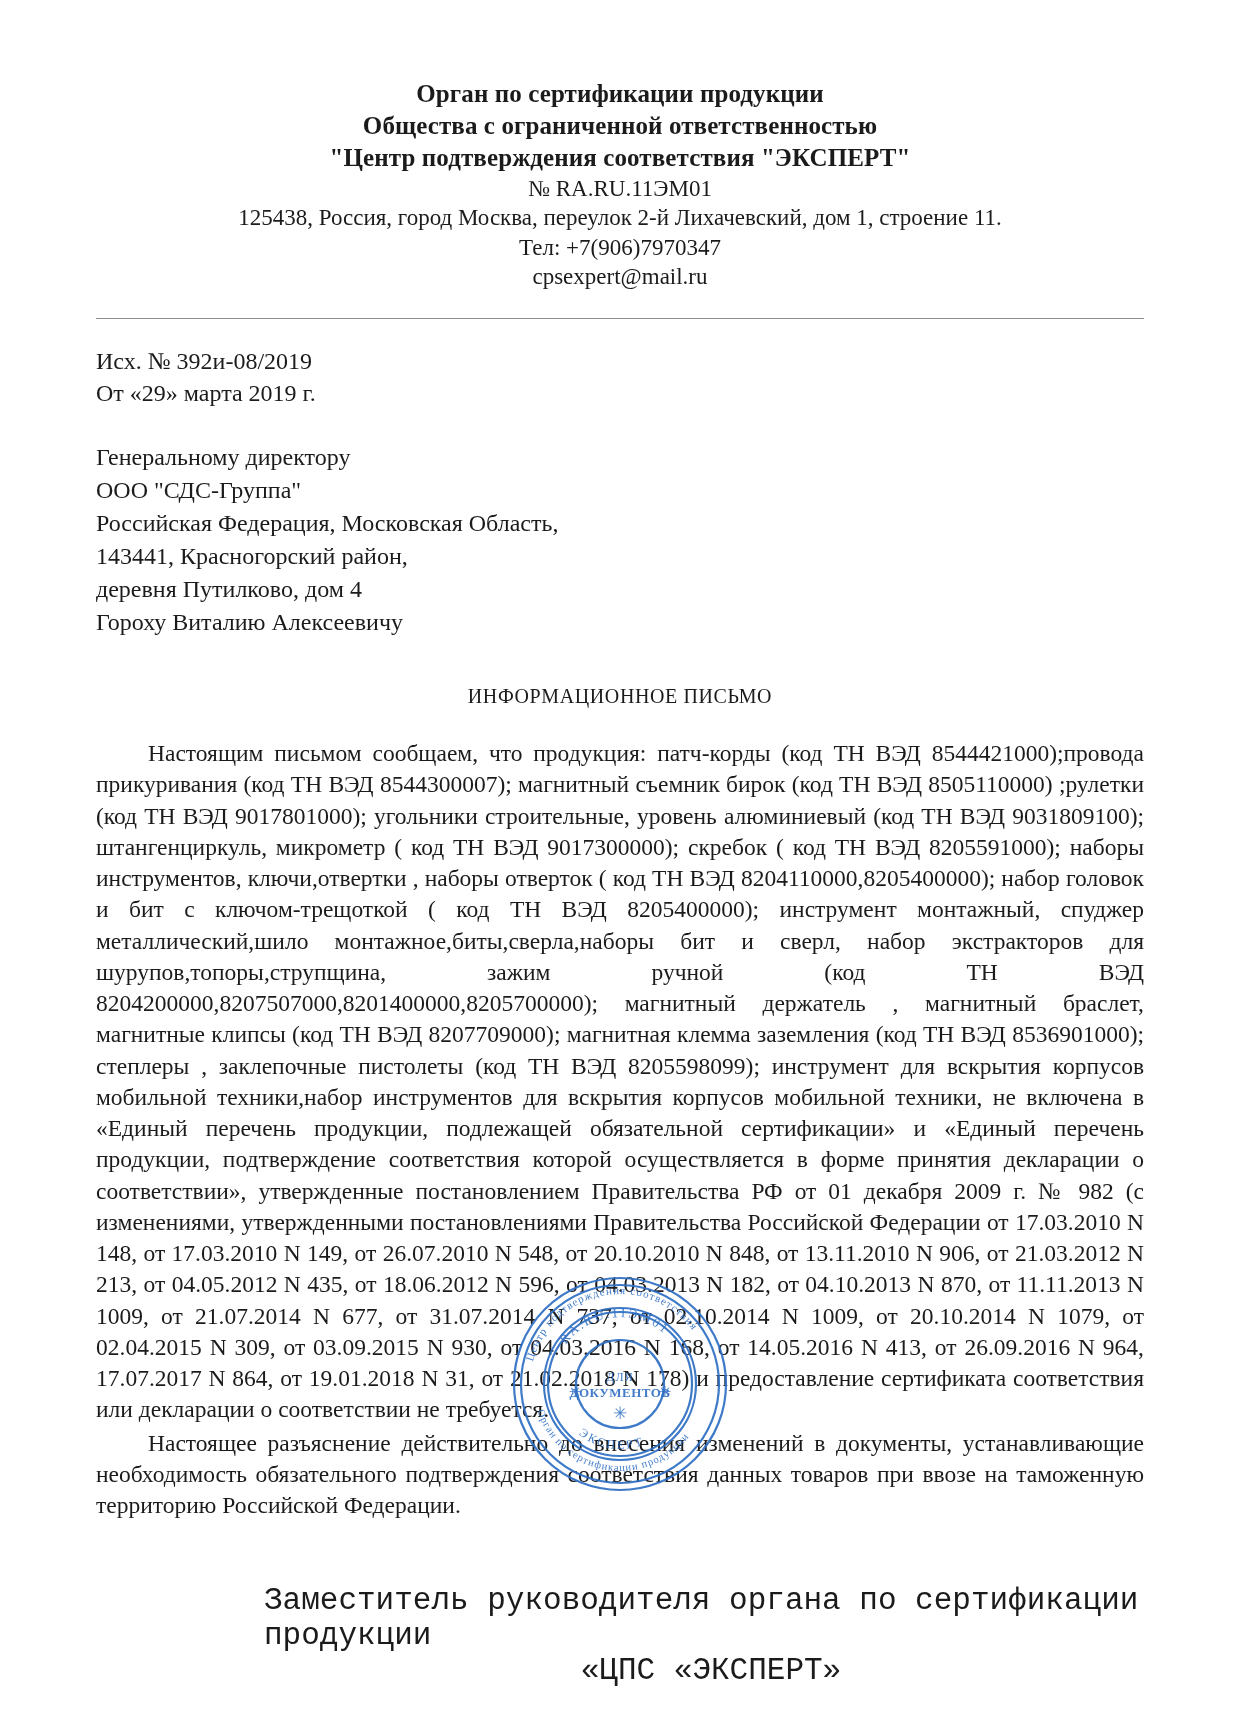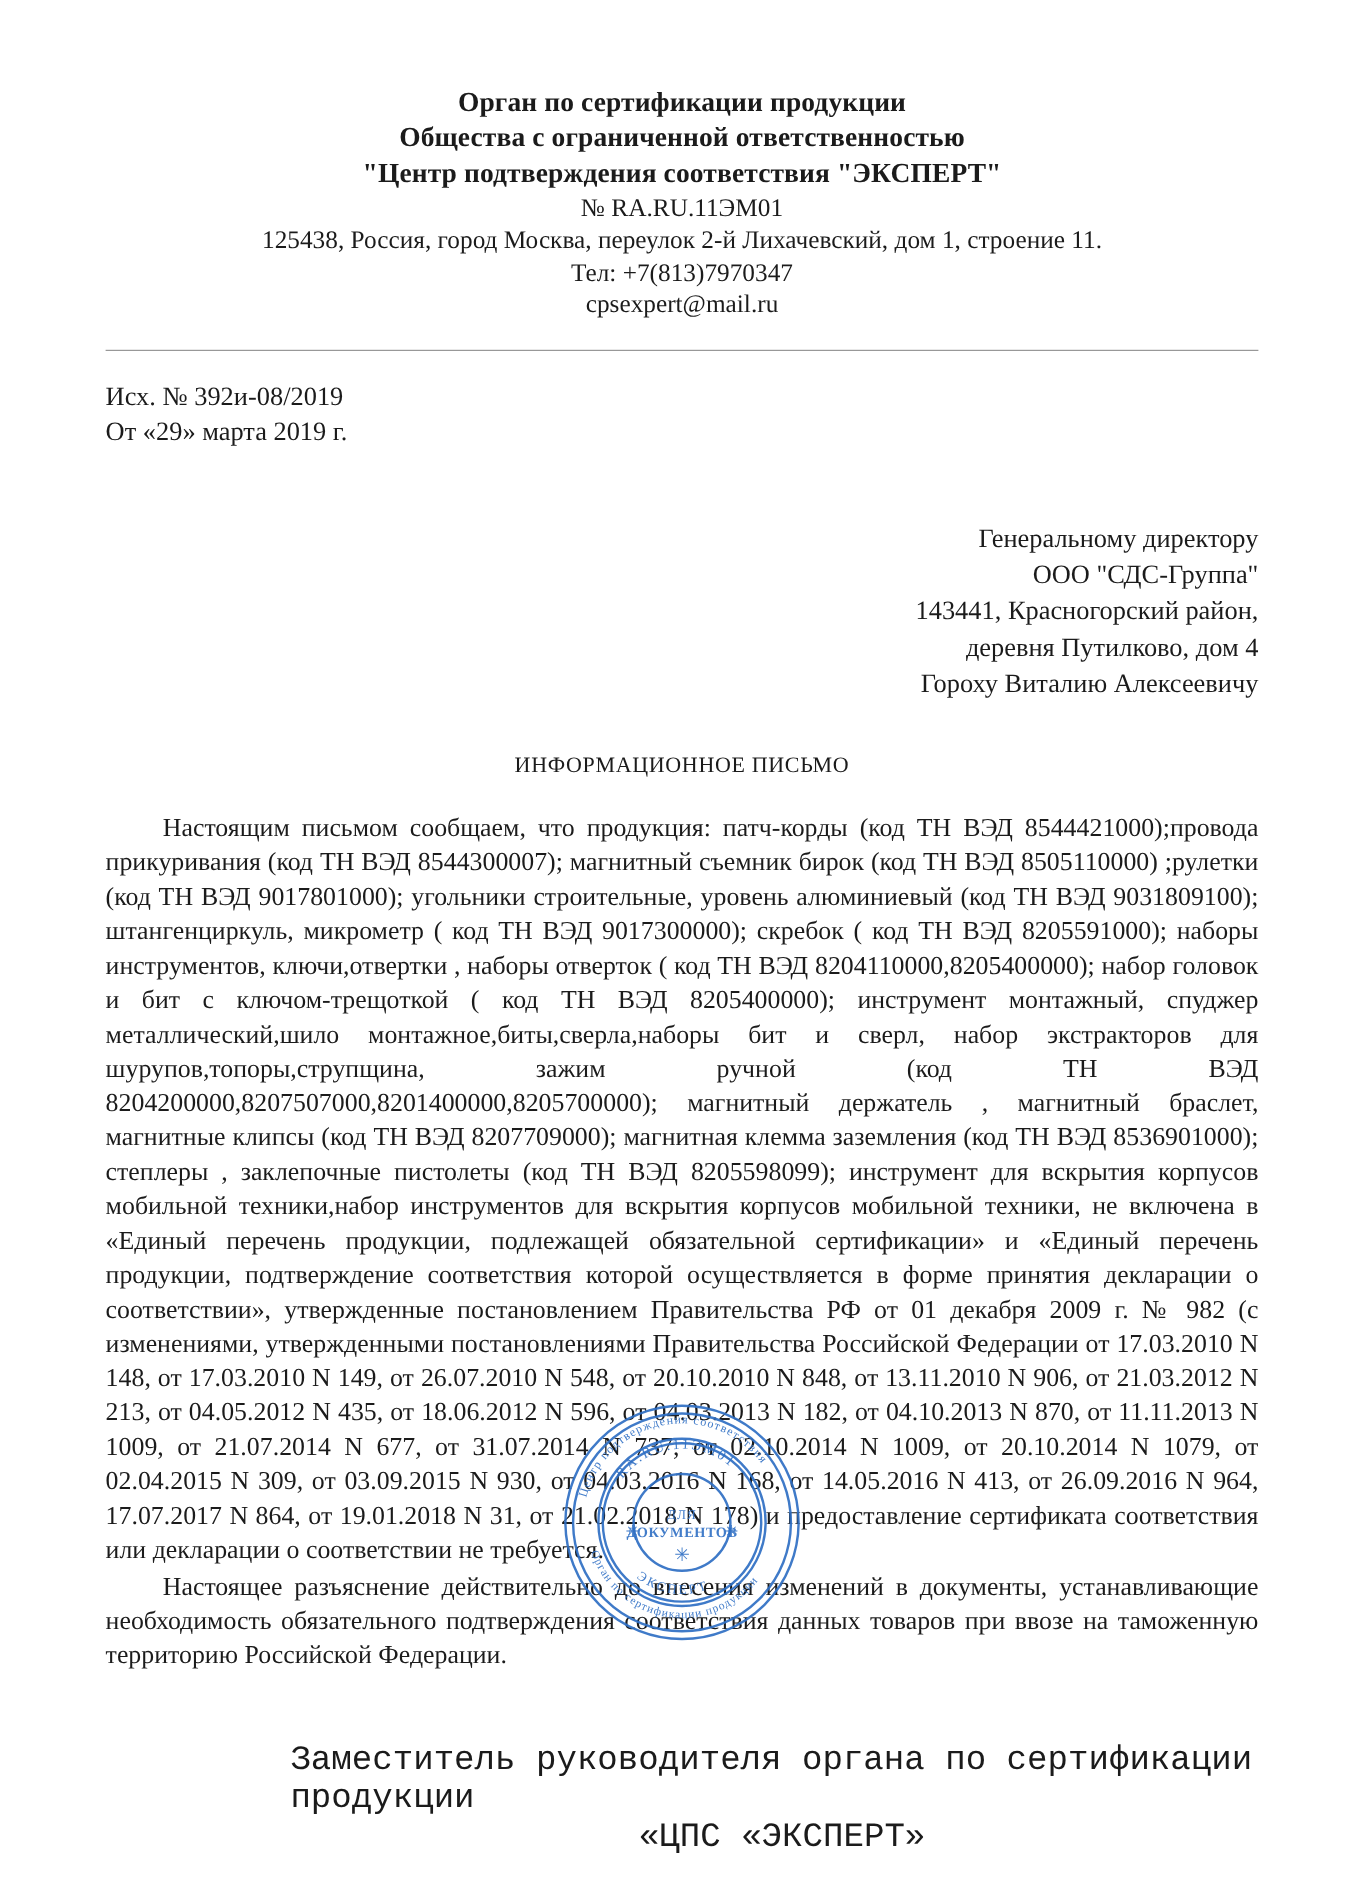--- a/index.html
+++ b/index.html
@@ -50,22 +50,21 @@
 
   
   .refblock {
     margin-top: 26px;
     font-size: 24px;
     line-height: 1.35;
   }
 
   
   .addressee {
-    margin-top: 64px;
-    text-align: right;
+    margin-top: 31px;
     font-size: 24px;
     line-height: 1.38;
   }
 
   
   .doc-title {
     margin-top: 46px;
     text-align: center;
     font-size: 20px;
     letter-spacing: 0.6px;
@@ -127,34 +126,35 @@
 <body>
 
 <div class="page">
 
   <div class="letterhead">
     <div class="lh-bold">Орган по сертификации продукции</div>
     <div class="lh-bold">Общества с ограниченной ответственностью</div>
     <div class="lh-bold">"Центр подтверждения соответствия "ЭКСПЕРТ"</div>
     <div class="lh-plain">№ RA.RU.11ЭМ01</div>
     <div class="lh-plain">125438, Россия, город Москва, переулок 2-й Лихачевский, дом 1, строение 11.</div>
-    <div class="lh-plain">Тел: +7(813)7970347</div>
+    <div class="lh-plain">Тел: +7(906)7970347</div>
     <div class="lh-mail">cpsexpert@mail.ru</div>
   </div>
 
   <hr class="rule">
 
   <div class="refblock">
     <div>Исх. № 392и-08/2019</div>
     <div>От «29» марта 2019 г.</div>
   </div>
 
   <div class="addressee">
     <div>Генеральному директору</div>
     <div>ООО "СДС-Группа"</div>
+    <div>Российская Федерация, Московская Область,</div>
     <div>143441, Красногорский район,</div>
     <div>деревня Путилково, дом 4</div>
     <div>Гороху Виталию Алексеевичу</div>
   </div>
 
   <div class="doc-title">ИНФОРМАЦИОННОЕ ПИСЬМО</div>
 
   <div class="body-text">
     <p>Настоящим письмом сообщаем, что продукция: патч-корды (код ТН ВЭД 8544421000);провода прикуривания (код ТН ВЭД 8544300007); магнитный съемник бирок (код ТН ВЭД 8505110000) ;рулетки (код ТН ВЭД 9017801000); угольники строительные, уровень алюминиевый (код ТН ВЭД 9031809100); штангенциркуль, микрометр ( код ТН ВЭД 9017300000); скребок ( код ТН ВЭД 8205591000); наборы инструментов, ключи,отвертки , наборы отверток ( код ТН ВЭД 8204110000,8205400000); набор головок и бит с ключом-трещоткой ( код ТН ВЭД 8205400000); инструмент монтажный, спуджер металлический,шило монтажное,биты,сверла,наборы бит и сверл, набор экстракторов для шурупов,топоры,струпщина, зажим ручной (код ТН ВЭД 8204200000,8207507000,8201400000,8205700000); магнитный держатель , магнитный браслет, магнитные клипсы (код ТН ВЭД 8207709000); магнитная клемма заземления (код ТН ВЭД 8536901000); степлеры , заклепочные пистолеты (код ТН ВЭД 8205598099); инструмент для вскрытия корпусов мобильной техники,набор инструментов для вскрытия корпусов мобильной техники, не включена в «Единый перечень продукции, подлежащей обязательной сертификации» и «Единый перечень продукции, подтверждение соответствия которой осуществляется в форме принятия декларации о соответствии», утвержденные постановлением Правительства РФ от 01 декабря 2009 г. № 982 (с изменениями, утвержденными постановлениями Правительства Российской Федерации от 17.03.2010 N 148, от 17.03.2010 N 149, от 26.07.2010 N 548, от 20.10.2010 N 848, от 13.11.2010 N 906, от 21.03.2012 N 213, от 04.05.2012 N 435, от 18.06.2012 N 596, от 04.03.2013 N 182, от 04.10.2013 N 870, от 11.11.2013 N 1009, от 21.07.2014 N 677, от 31.07.2014 N 737, от 02.10.2014 N 1009, от 20.10.2014 N 1079, от 02.04.2015 N 309, от 03.09.2015 N 930, от 04.03.2016 N 168, от 14.05.2016 N 413, от 26.09.2016 N 964, 17.07.2017 N 864, от 19.01.2018 N 31, от 21.02.2018 N 178) и предоставление сертификата соответствия или декларации о соответствии не требуется.</p>
     <p>Настоящее разъяснение действительно до внесения изменений в документы, устанавливающие необходимость обязательного подтверждения соответствия данных товаров при ввозе на таможенную территорию Российской Федерации.</p>

